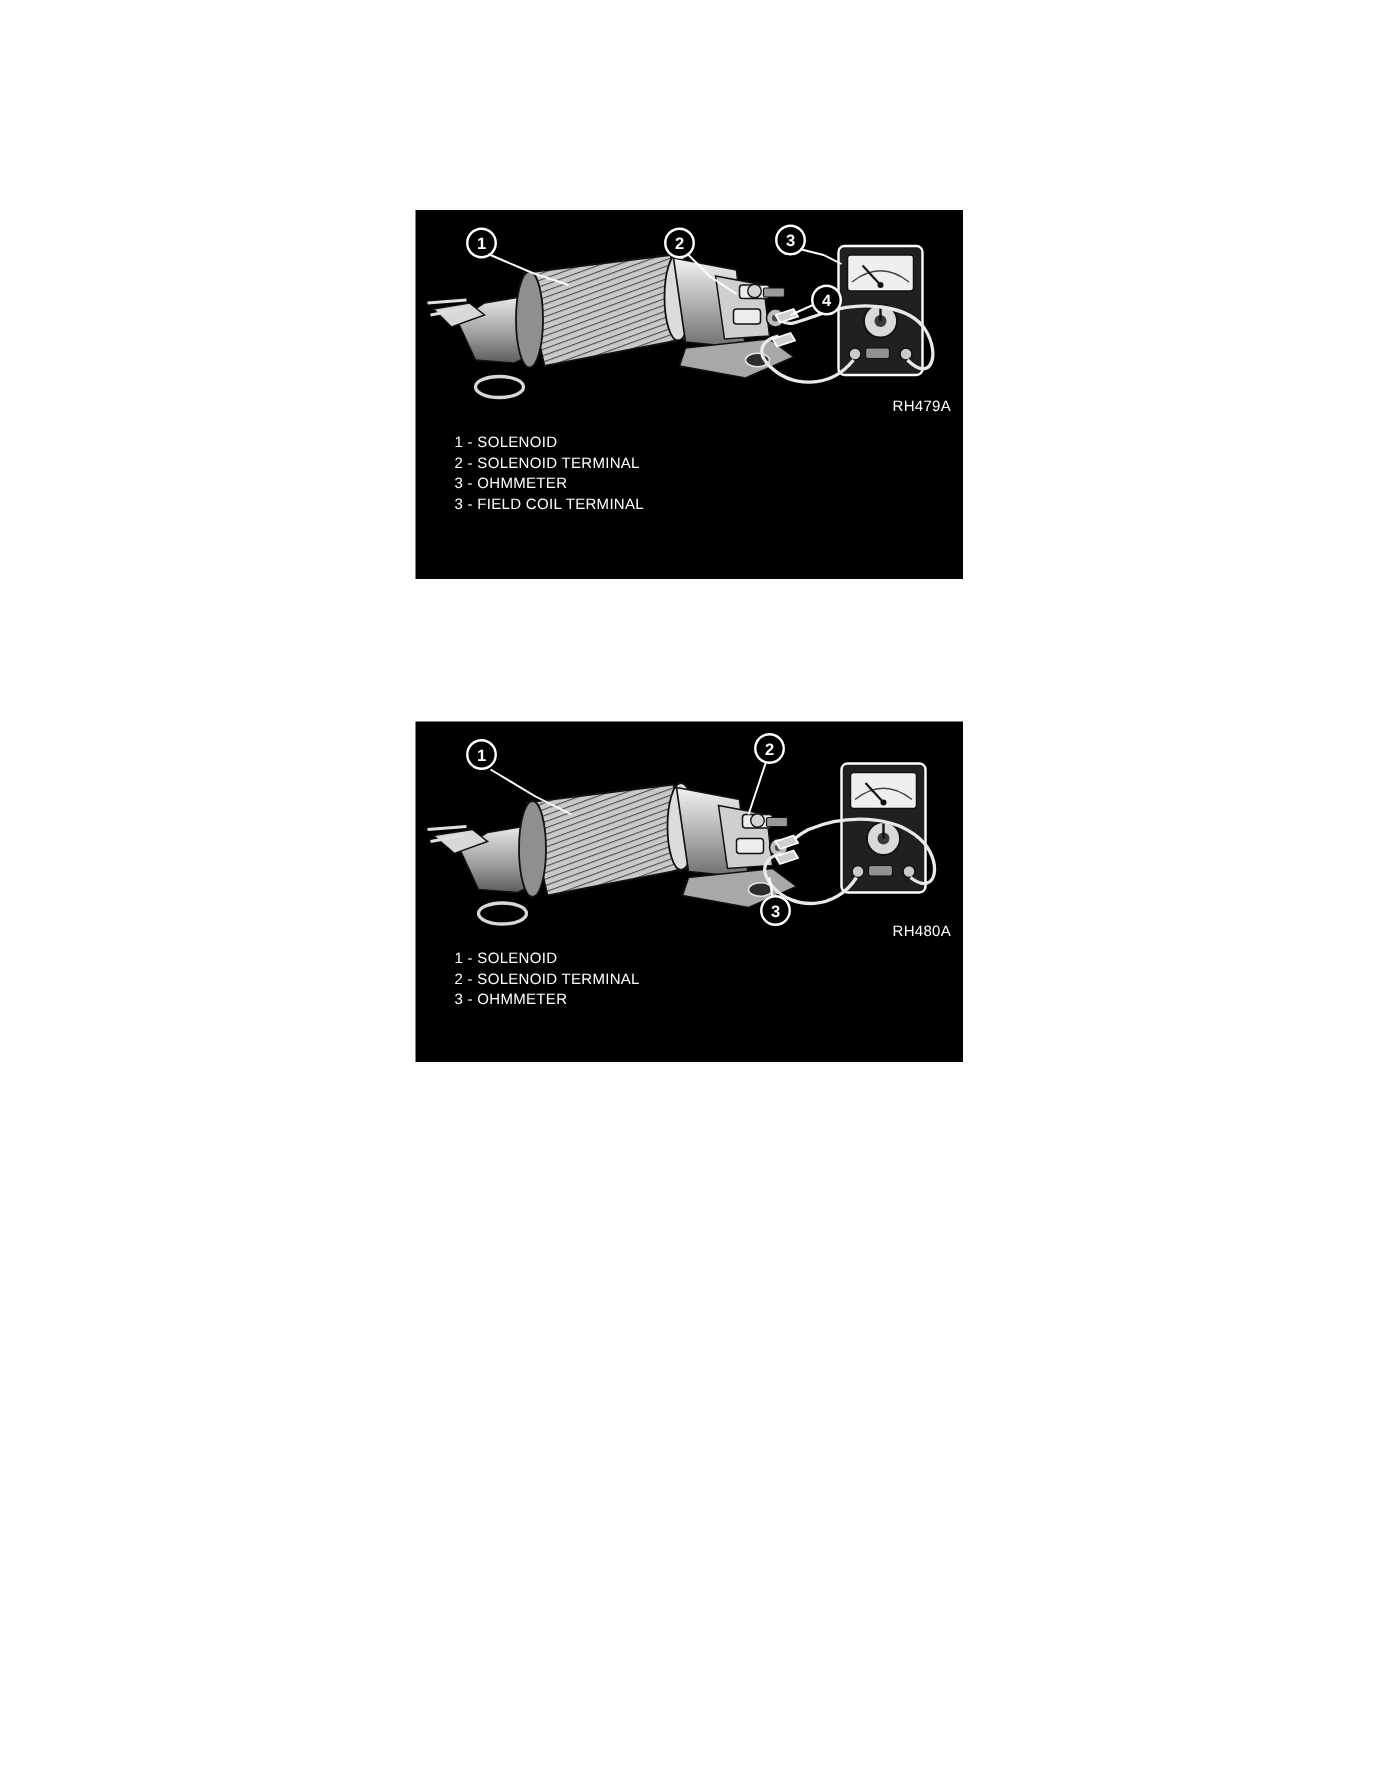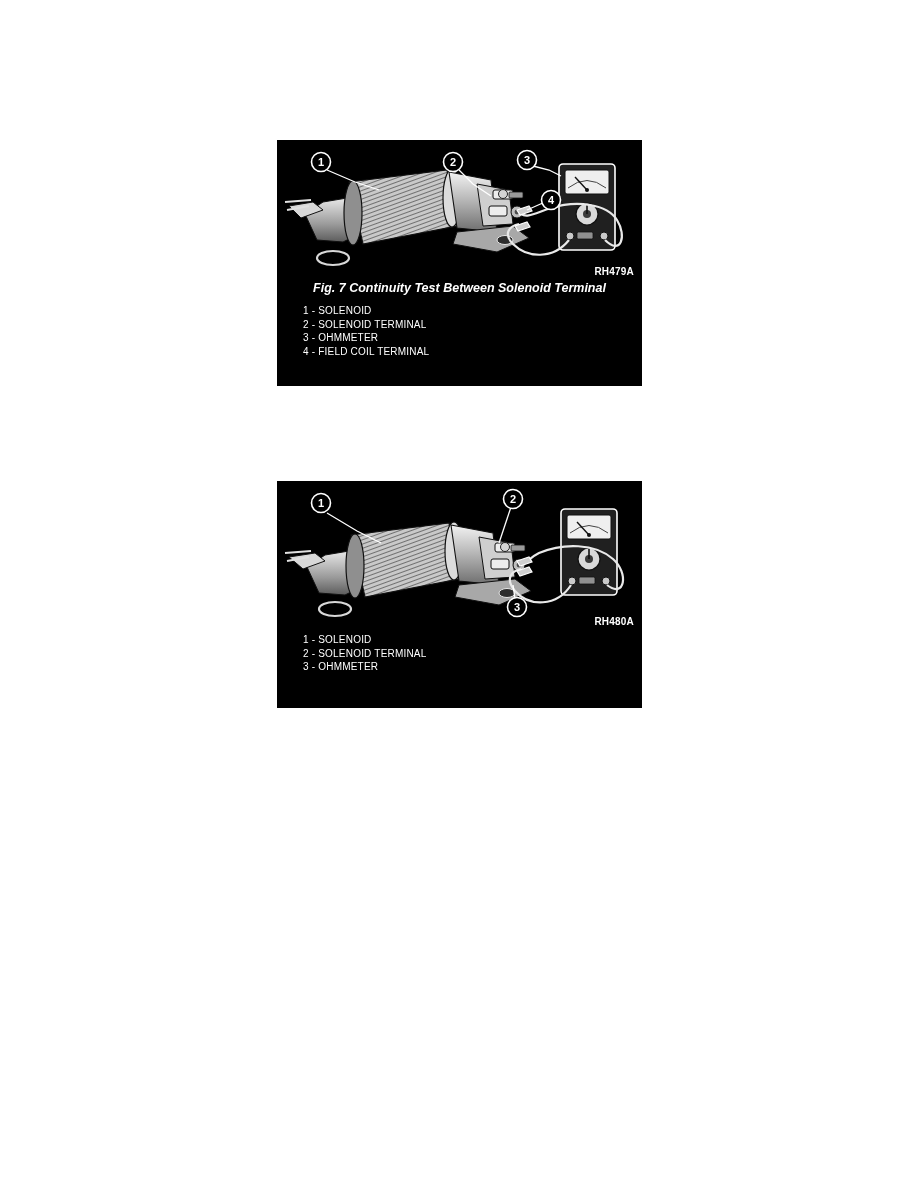--- a/index.html
+++ b/index.html
@@ -48,21 +48,21 @@
     box-sizing: border-box;
   }
   #figure-7 .illustration { height: 139px; }
   #figure-8 .illustration { height: 148px; }
 
   .fig-code {
     position: absolute;
     right: 8px;
     bottom: 2px;
     font-size: 10px;
-    font-weight: bold;
+    font-weight: normal;
     font-family: "Liberation Sans", sans-serif;
     color: #ffffff;
     letter-spacing: 0.2px;
   }
 
   .fig-caption {
     text-align: center;
     font-style: italic;
     font-weight: bold;
     font-size: 12.5px;
@@ -191,28 +191,27 @@
             <circle cx="274" cy="60" r="9.5" fill="#000000" stroke="#ffffff" stroke-width="1.6"></circle>
             <text class="callout-num" x="274" y="64" text-anchor="middle">4</text>
           </g>
         </g>
       </svg>
 
       <div class="fig-code">RH479A</div>
     </div>
 
     <div class="fig-caption">
-      <div>Fig. 7 Continuity Test Between Solenoid Terminal</div>
     </div>
 
     <div class="legend">
       <div class="legend-item">1 - SOLENOID</div>
       <div class="legend-item">2 - SOLENOID TERMINAL</div>
       <div class="legend-item">3 - OHMMETER</div>
-      <div class="legend-item">4 - FIELD COIL TERMINAL</div>
+      <div class="legend-item">3 - FIELD COIL TERMINAL</div>
     </div>
   </div>
 
   <div class="figure" id="figure-8">
 
     <div class="illustration">
       <svg class="art" viewBox="0 0 365 148" preserveAspectRatio="xMidYMid meet">
         <defs>
           <linearGradient id="bodyGrad8" x1="0" y1="0" x2="0" y2="1">
             <stop offset="0%" stop-color="#f2f2f2"></stop>

